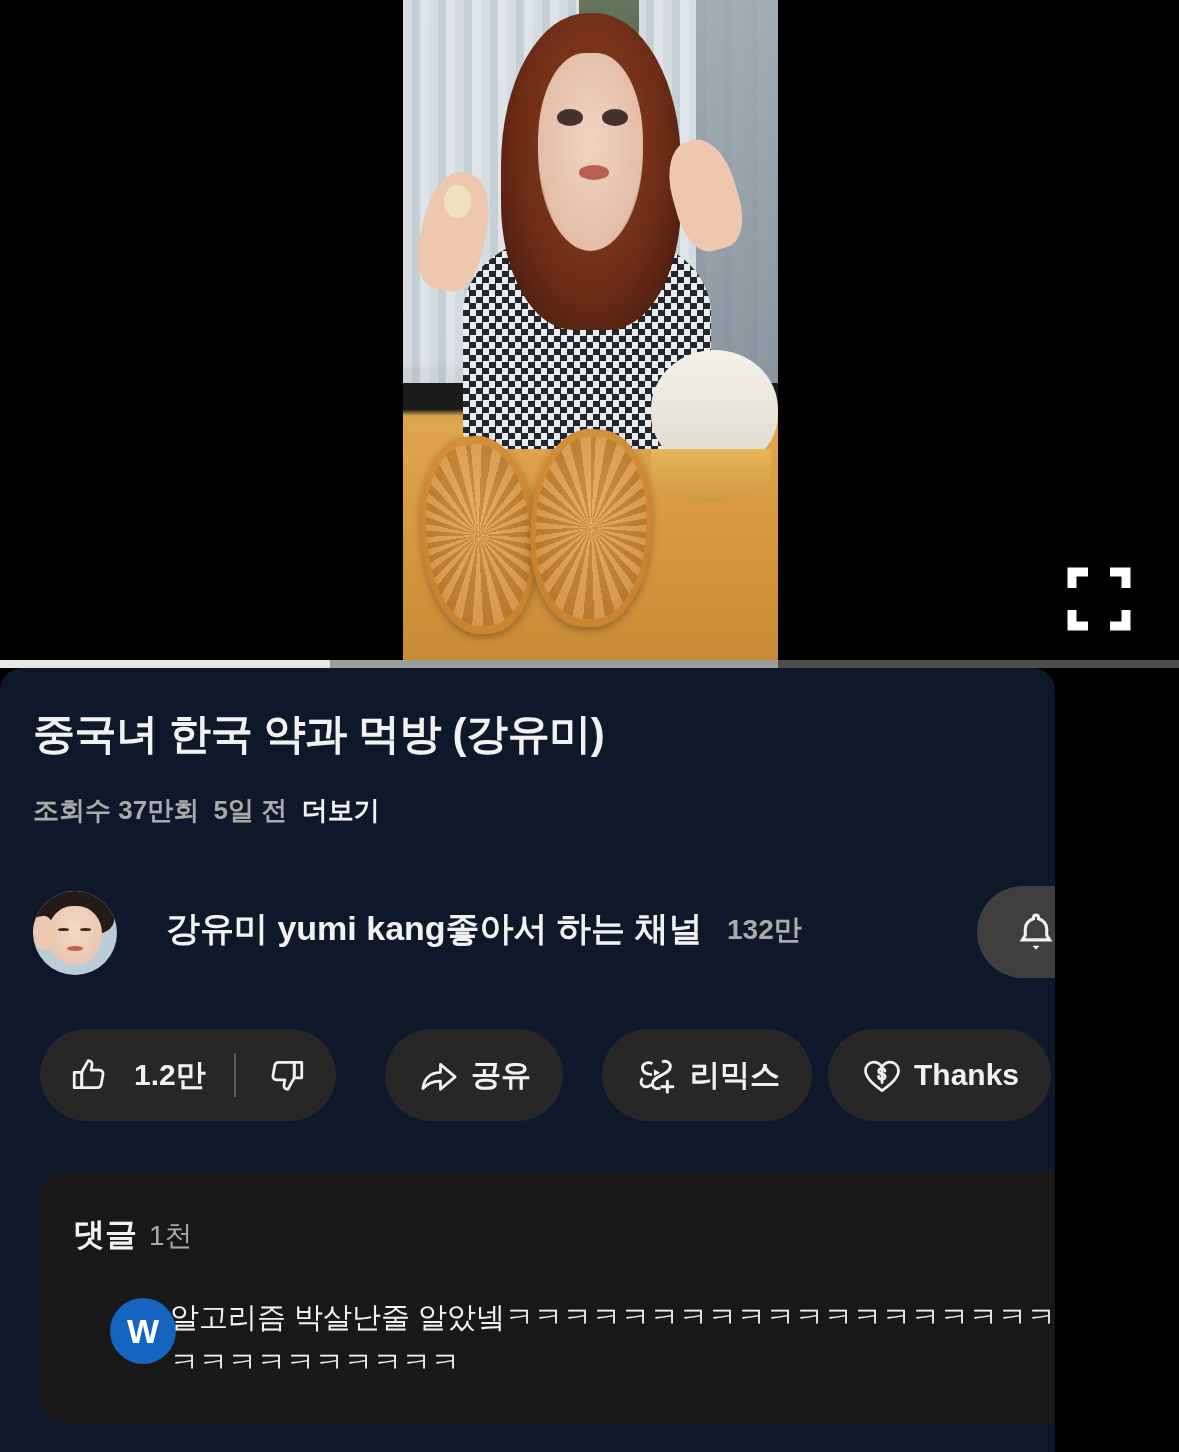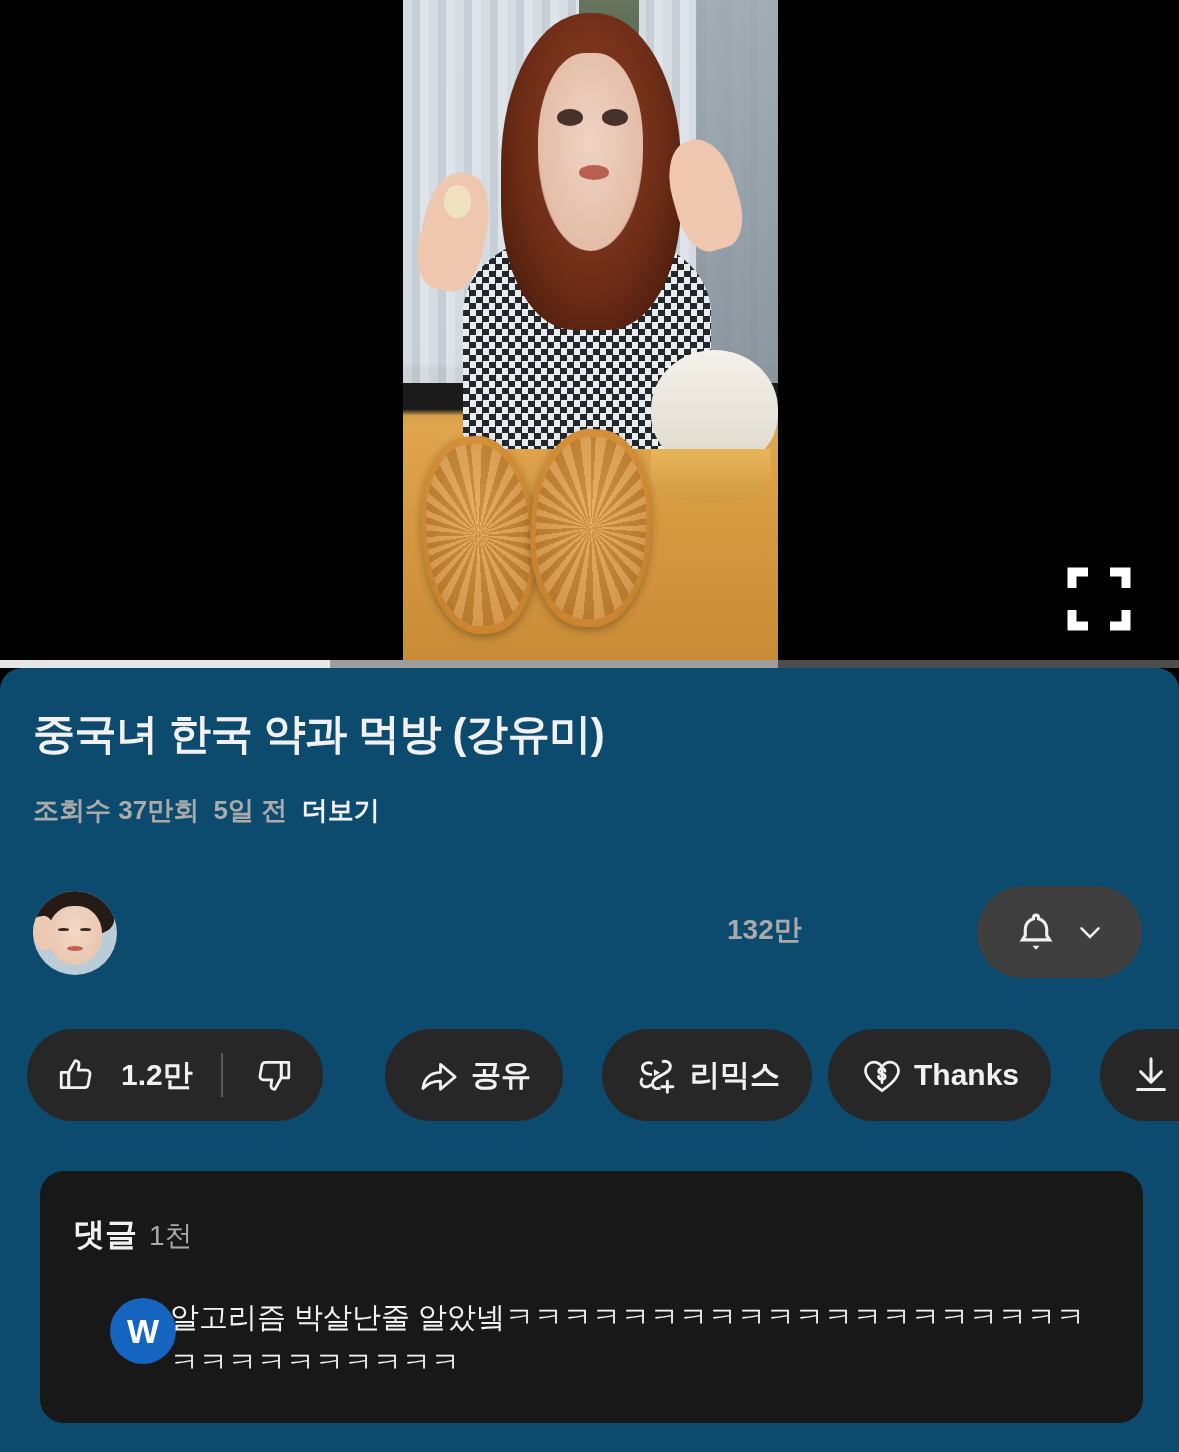--- a/index.html
+++ b/index.html
@@ -120,22 +120,22 @@
 
   
   #fullscreen-button {
     position:absolute; left:1062px; top:562px;
     width:74px; height:74px;
   }
 
   
   #info-panel {
     position:absolute; left:0; top:668px;
-    width:1179px; height:784px;
-    background:#0c4a6e;
+    width:1055px; height:784px;
+    background:#0f172a;
     border-radius:22px 22px 0 0;
     overflow:hidden;
   }
 
   #video-title {
     position:absolute; left:33px; top:38px;
     width:1100px;
     font-size:42px; font-weight:bold; color:#f1f1f1;
     letter-spacing:-.4px;
   }
@@ -191,21 +191,21 @@
   }
   #action-row { top:361px; }
   .action-chip {
     position:absolute; top:0; height:92px;
     background:#272727; border-radius:46px;
     display:flex; align-items:center; gap:10px;
     padding:0 32px;
     color:#f1f1f1; font-size:30px; font-weight:bold;
     white-space:nowrap;
   }
-  #like-chip   { left:27px;  padding:0 28px; gap:22px; }
+  #like-chip   { left:40px;  padding:0 28px; gap:22px; }
   #share-chip  { left:385px; }
   #remix-chip  { left:602px; }
   #thanks-chip { left:828px; }
   #download-chip { left:1100px; width:160px; padding-left:28px; }
   .chip-divider {
     width:2px; height:44px; background:#5a5a5a; margin:0 6px;
   }
   .like-count { font-size:30px; font-weight:bold; color:#f1f1f1; }
 
   
@@ -293,20 +293,21 @@
 
   <div id="channel-row">
     <div id="channel-avatar">
       <div class="av-hair"></div>
       <div class="av-face"></div>
       <div class="av-eye l"></div>
       <div class="av-eye r"></div>
       <div class="av-mouth"></div>
       <div class="av-handup"></div>
     </div>
+    <div id="channel-name">강유미 yumi kang좋아서 하는 채널</div>
     <div id="channel-subs">132만</div>
 
     <div id="bell-button">
       <span>
         <svg width="46" height="46" viewBox="0 0 24 24" fill="none" stroke="#f1f1f1" stroke-width="1.6">
           <path d="M12 3.2a1.3 1.3 0 0 1 1.3 1.3v.6a5.6 5.6 0 0 1 4.3 5.4v3.3l1.5 2.3H4.9l1.5-2.3v-3.3a5.6 5.6 0 0 1 4.3-5.4v-.6A1.3 1.3 0 0 1 12 3.2z"></path>
           <path d="M10.2 19.2h3.6l-1.8 2z" fill="#f1f1f1" stroke="none"></path>
         </svg>
       </span>
       <span>

